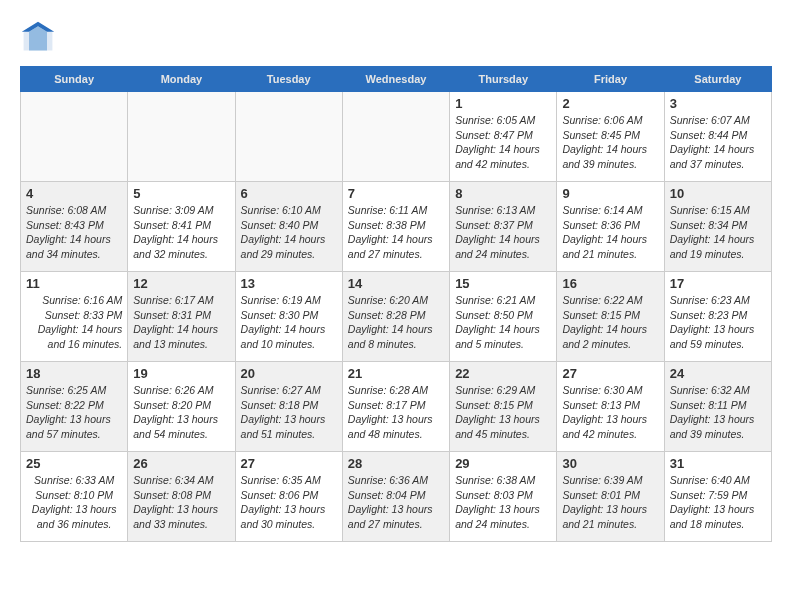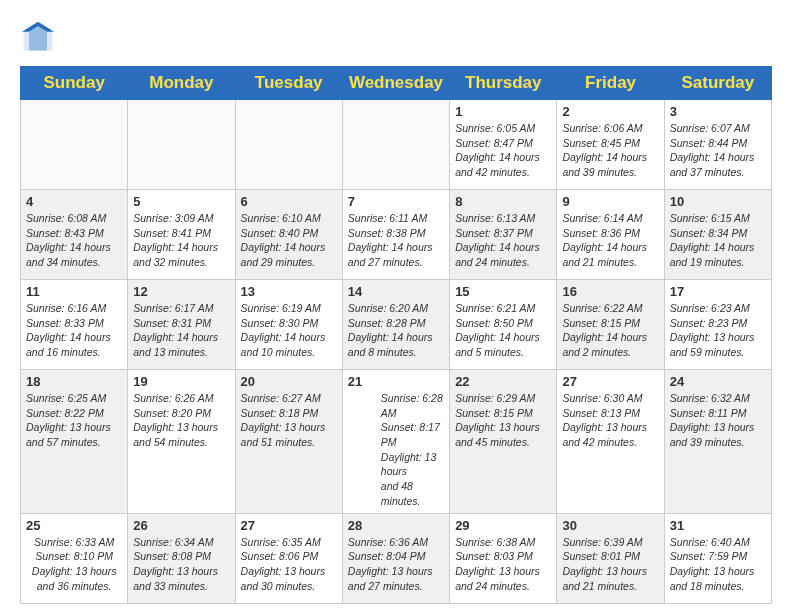--- a/index.html
+++ b/index.html
@@ -52,24 +52,24 @@
       font-size: 14px;
       color: #555;
     }
     table {
       width: 100%;
       border-collapse: collapse;
       table-layout: fixed;
     }
     th {
       background: #2a6ebd;
-      color: #fde047;
+      color: #e5e5e5;
       text-align: center;
       padding: 6px 0;
-      font-size: 17px;
+      font-size: 11px;
       border: 1px solid #2a6ebd;
     }
     td {
       border: 1px solid #ccc;
       vertical-align: top;
       padding: 4px 5px;
       height: 90px;
       background: #fff;
       font-size: 10.5px;
       color: #333;
@@ -199,21 +199,21 @@
           <span class="day-num">10</span>
           <div class="day-info" style="white-space: pre-line;">Sunrise: 6:15 AM
 Sunset: 8:34 PM
 Daylight: 14 hours
 and 19 minutes.</div>
         </td>
       </tr>
       <tr>
         <td>
           <span class="day-num">11</span>
-          <div class="day-info" style="white-space: pre-line;">Sunrise: 6:16 AM
+          <div class="day-info" style="white-space: pre-line; text-align: right;">Sunrise: 6:16 AM
 Sunset: 8:33 PM
 Daylight: 14 hours
 and 16 minutes.</div>
         </td>
         <td class="shaded">
           <span class="day-num">12</span>
           <div class="day-info" style="white-space: pre-line;">Sunrise: 6:17 AM
 Sunset: 8:31 PM
 Daylight: 14 hours
 and 13 minutes.</div>
@@ -271,21 +271,21 @@
         </td>
         <td class="shaded">
           <span class="day-num">20</span>
           <div class="day-info" style="white-space: pre-line;">Sunrise: 6:27 AM
 Sunset: 8:18 PM
 Daylight: 13 hours
 and 51 minutes.</div>
         </td>
         <td>
           <span class="day-num">21</span>
-          <div class="day-info" style="white-space: pre-line; margin-left: 33px;">Sunrise: 6:28 AM
+          <div class="day-info" style="white-space: pre-line;">Sunrise: 6:28 AM
 Sunset: 8:17 PM
 Daylight: 13 hours
 and 48 minutes.</div>
         </td>
         <td class="shaded">
           <span class="day-num">22</span>
           <div class="day-info" style="white-space: pre-line;">Sunrise: 6:29 AM
 Sunset: 8:15 PM
 Daylight: 13 hours
 and 45 minutes.</div>

